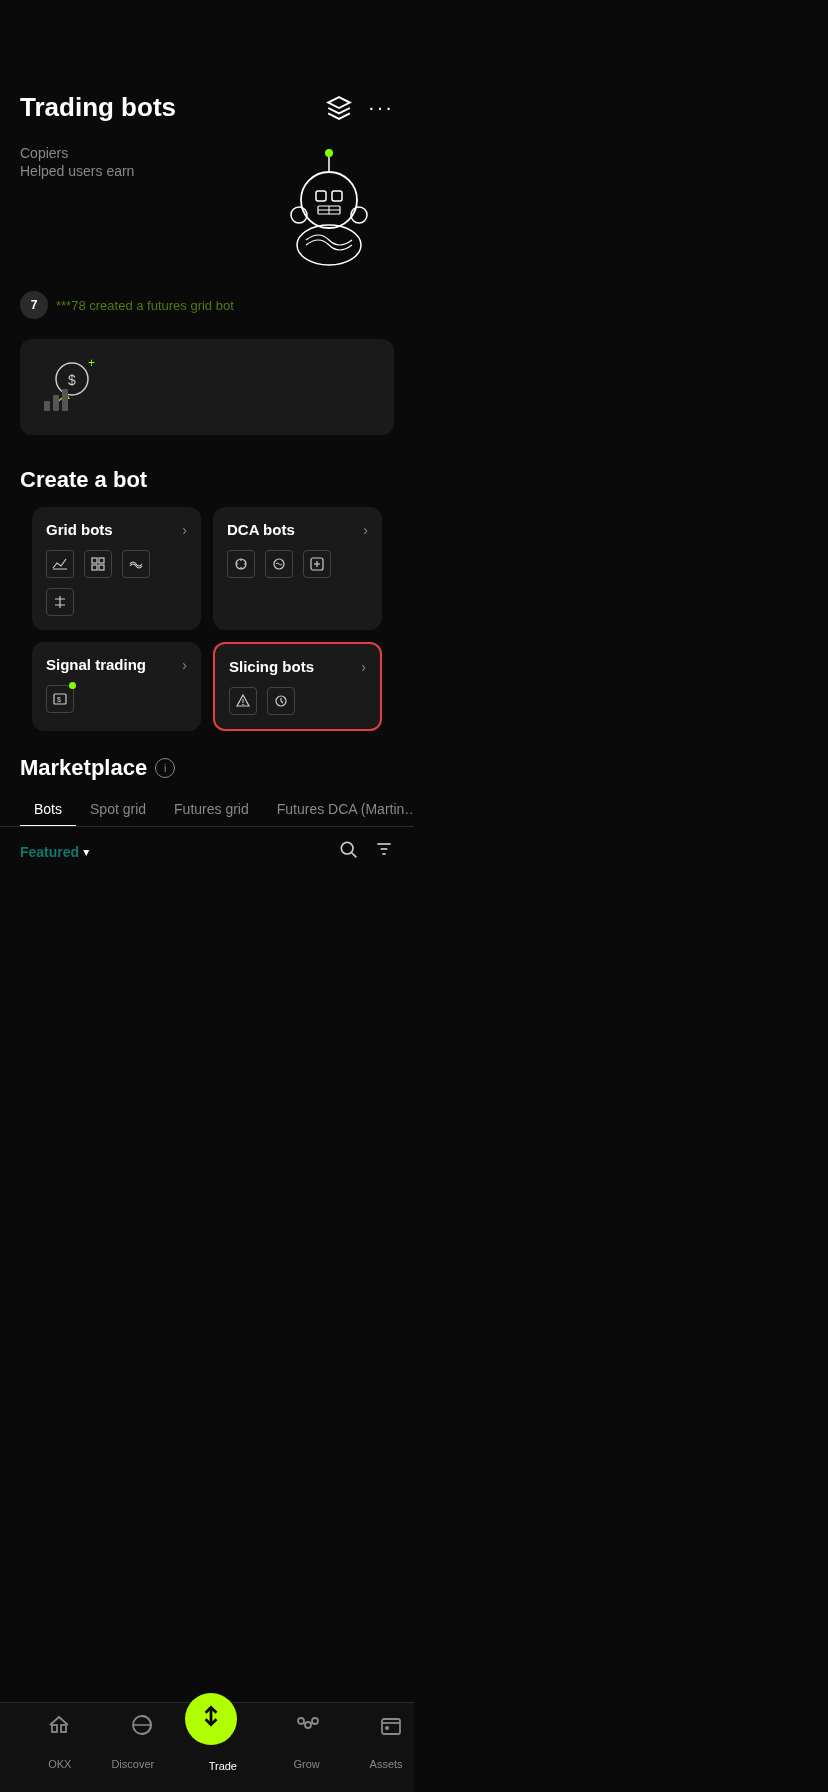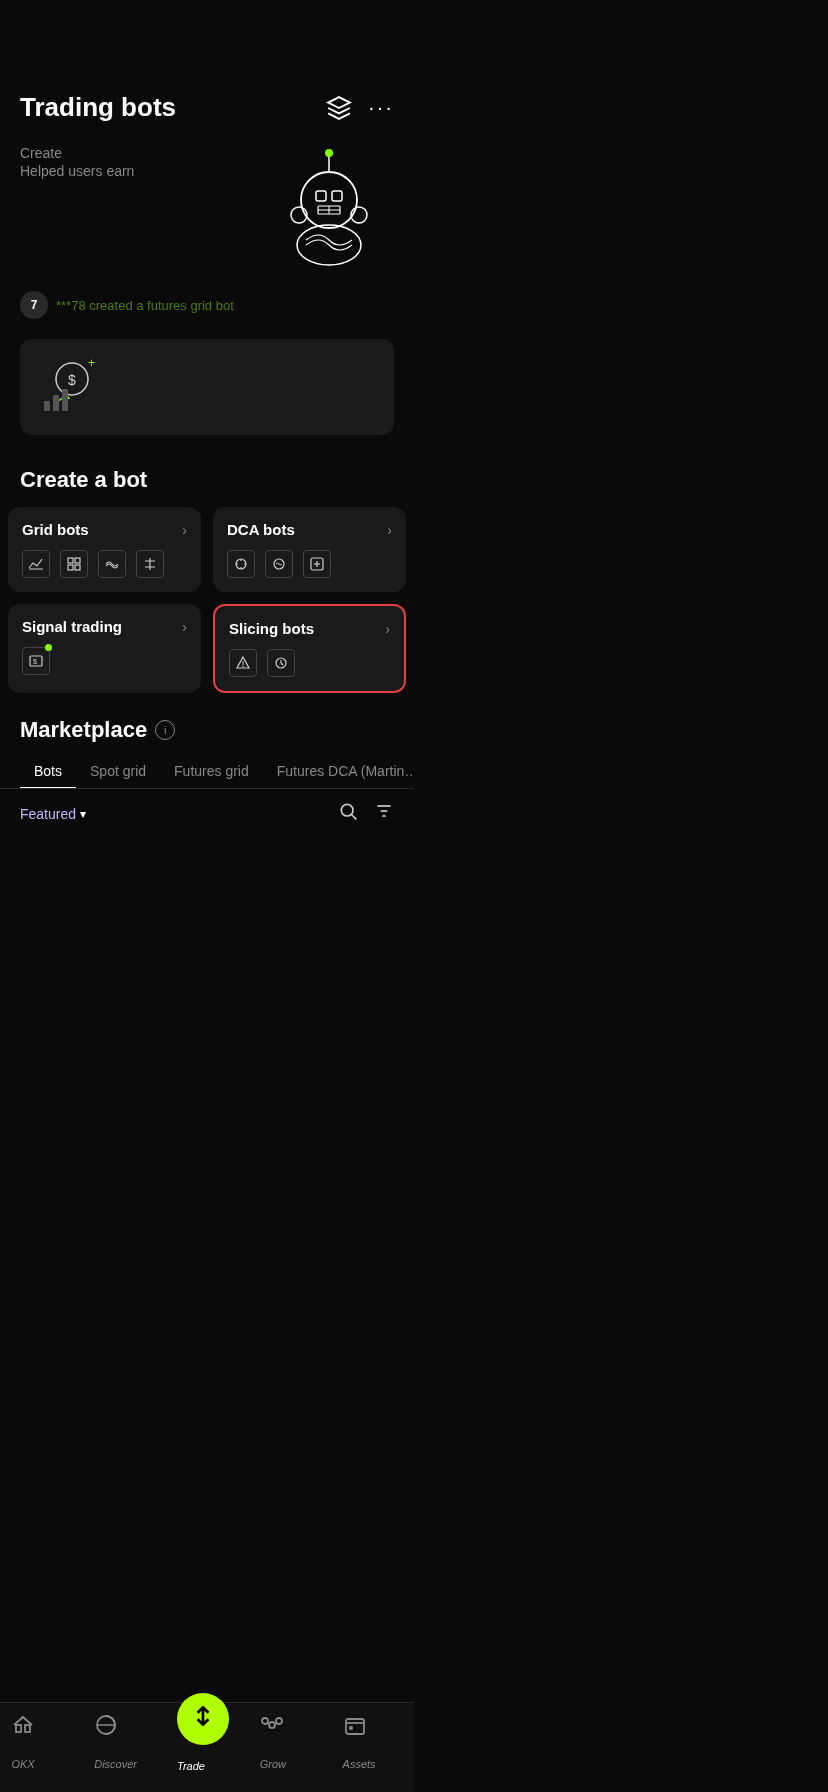--- a/index.html
+++ b/index.html
@@ -133,21 +133,21 @@
       font-weight: 700;
       color: #fff;
       padding: 20px 20px 14px;
     }
 
     
     .bot-grid {
       display: flex;
       flex-wrap: wrap;
       gap: 12px;
-      padding: 0 8px;
+      padding: 0 32px;
       overflow-x: hidden;
     }
     .bot-card {
       background: #1a1a1a;
       border-radius: 12px;
       padding: 14px;
       width: calc(50% - 6px);
       cursor: pointer;
       position: relative;
     }
@@ -251,22 +251,22 @@
       padding: 12px 20px;
     }
     .filter-left {
       display: flex;
       align-items: center;
       gap: 4px;
       cursor: pointer;
     }
     .filter-label {
       font-size: 14px;
-      color: #c4b5fd;
-      font-weight: 400;
+      color: #0f766e;
+      font-weight: 700;
     }
     .filter-chevron {
       font-size: 12px;
       color: #fff;
     }
     .filter-right {
       display: flex;
       gap: 16px;
     }
     .filter-icon-btn {
@@ -312,25 +312,24 @@
       border-top: 1px solid #2a2a2a;
       display: flex;
       justify-content: space-around;
       align-items: center;
       padding: 8px 0 20px;
       z-index: 100;
     }
     .nav-item {
       display: flex;
       flex-direction: column;
-      align-items: flex-start;
+      align-items: flex-end;
       gap: 15px;
       cursor: pointer;
       min-width: 60px;
-      font-style: italic;
     }
     .nav-icon {
       font-size: 22px;
       color: #888;
     }
     .nav-label {
       font-size: 11px;
       color: #888;
     }
     .nav-label.active { color: #fff; }
@@ -364,21 +363,21 @@
           <path d="M2 17l10 5 10-5"></path>
           <path d="M2 12l10 5 10-5"></path>
         </svg>
       </button>
       <button class="icon-btn" style="font-size:20px; letter-spacing:2px;">···</button>
     </div>
   </div>
 
   <div class="stats-section">
     <div class="stats-left">
-      <div class="stats-label">Create</div>
+      <div class="stats-label">Copiers</div>
       <div class="stats-label">Helped users earn</div>
     </div>
 
     <div class="robot-img">
       <svg class="robot-svg" viewBox="0 0 130 130" fill="none" xmlns="http://www.w3.org/2000/svg">
 
         <line x1="65" y1="10" x2="65" y2="28" stroke="#fff" stroke-width="1.5"></line>
         <circle cx="65" cy="8" r="4" fill="#7fff00"></circle>
 
         <circle cx="65" cy="55" r="28" stroke="#fff" stroke-width="1.8" fill="none"></circle>

